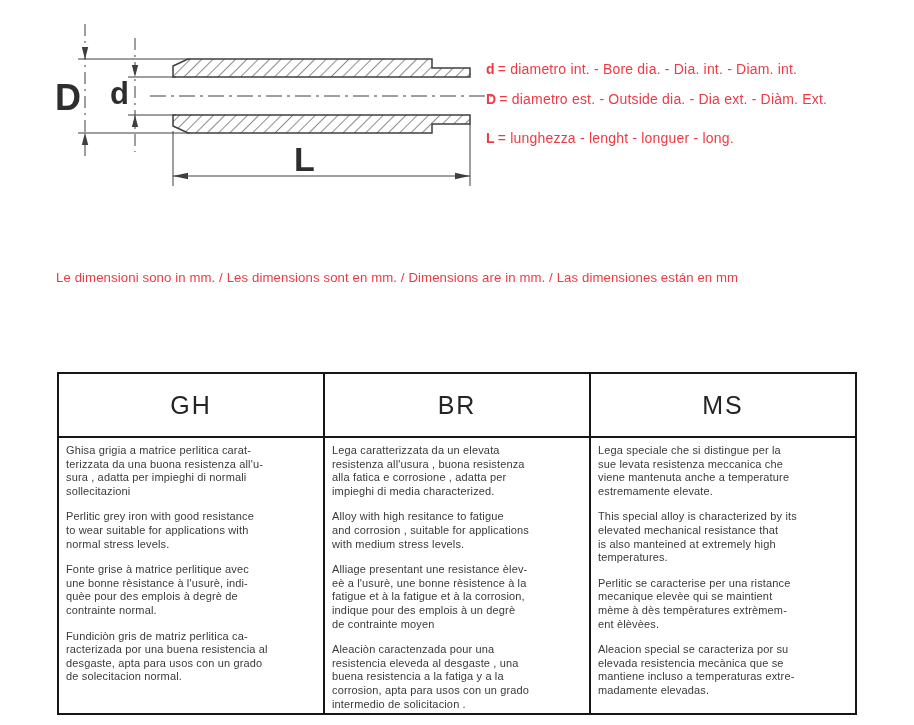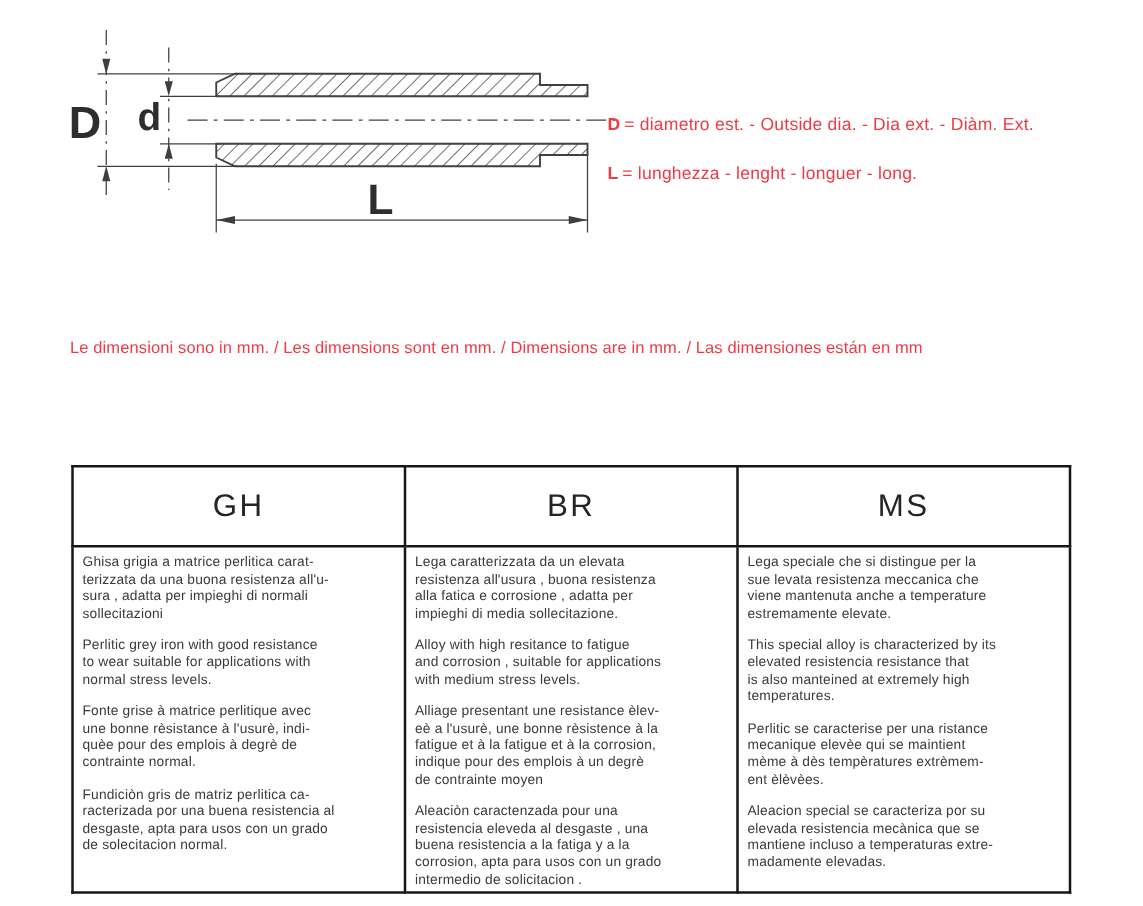--- a/index.html
+++ b/index.html
@@ -133,20 +133,23 @@
       <line x1="173" y1="176" x2="470" y2="176" stroke="#3f3f3f" stroke-width="1"></line>
       <polygon points="173,176 188,172.8 188,179.2" fill="#3f3f3f"></polygon>
       <polygon points="470,176 455,172.8 455,179.2" fill="#3f3f3f"></polygon>
 
       <text class="dwg-label" x="55" y="110" font-size="36">D</text>
       <text class="dwg-label" x="110" y="104" font-size="31">d</text>
       <text class="dwg-label" x="294" y="171" font-size="34">L</text>
     </svg>
   </div>
 
+  <div class="legend-line legend-1">
+    <span class="key">d</span><span class="txt">= diametro int. - Bore dia. - Dia. int. - Diam. int.</span>
+  </div>
   <div class="legend-line legend-3">
     <span class="key">L</span><span class="txt">= lunghezza - lenght - longuer - long.</span>
   </div>
   <div class="legend-line legend-2">
     <span class="key">D</span><span class="txt">= diametro est. - Outside dia. - Dia ext. - Diàm. Ext.</span>
   </div>
 
   <div class="dim-note">Le dimensioni sono in mm. / Les dimensions sont en mm. / Dimensions are in mm. / Las dimensiones están en mm</div>
 
   <table class="materials-table">
@@ -173,42 +176,42 @@
 contrainte normal.</div>
           <div class="cell-para">Fundiciòn gris de matriz perlitica ca-
 racterizada por una buena resistencia al
 desgaste, apta para usos con un grado
 de solecitacion normal.</div>
         </td>
         <td>
           <div class="cell-para">Lega caratterizzata da un elevata
 resistenza all'usura , buona resistenza
 alla fatica e corrosione , adatta per
-impieghi di media sollecitazione.</div>
+impieghi di media characterized.</div>
           <div class="cell-para">Alloy with high resitance to fatigue
 and corrosion , suitable for applications
 with medium stress levels.</div>
           <div class="cell-para">Alliage presentant une resistance èlev-
 eè a l'usurè, une bonne rèsistence à la
 fatigue et à la fatigue et à la corrosion,
 indique pour des emplois à un degrè
 de contrainte moyen</div>
           <div class="cell-para">Aleaciòn caractenzada pour una
 resistencia eleveda al desgaste , una
 buena resistencia a la fatiga y a la
 corrosion, apta para usos con un grado
 intermedio de solicitacion .</div>
         </td>
         <td>
           <div class="cell-para">Lega speciale che si distingue per la
 sue levata resistenza meccanica che
 viene mantenuta anche a temperature
 estremamente elevate.</div>
           <div class="cell-para">This special alloy is characterized by its
-elevated resistencia resistance that
+elevated mechanical resistance that
 is also manteined at extremely high
 temperatures.</div>
           <div class="cell-para">Perlitic se caracterise per una ristance
 mecanique elevèe qui se maintient
 mème à dès tempèratures extrèmem-
 ent èlèvèes.</div>
           <div class="cell-para">Aleacion special se caracteriza por su
 elevada resistencia mecànica que se
 mantiene incluso a temperaturas extre-
 madamente elevadas.</div>

